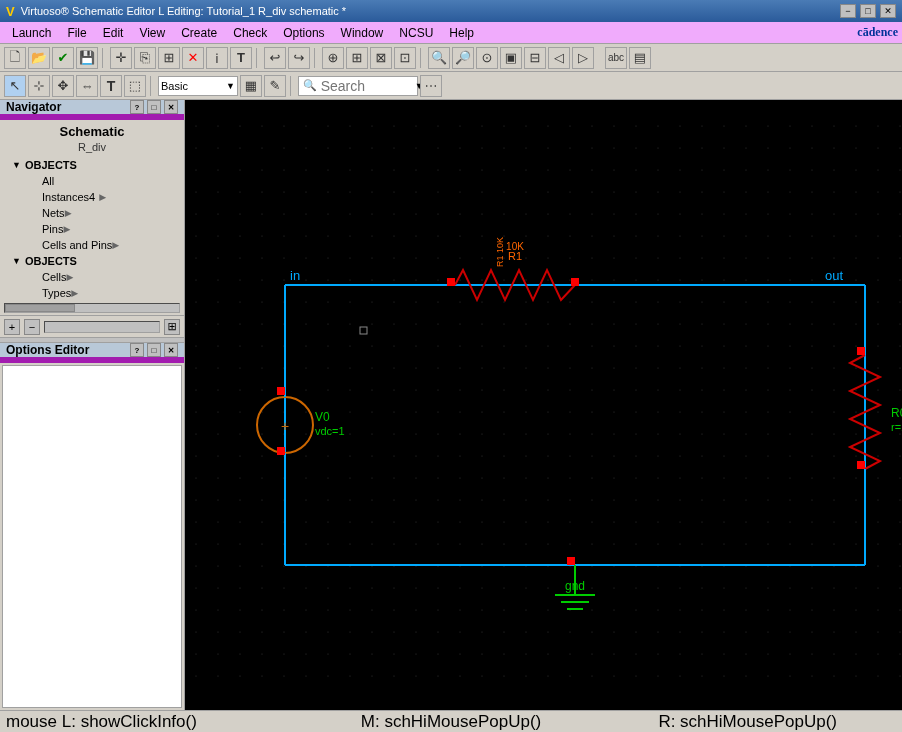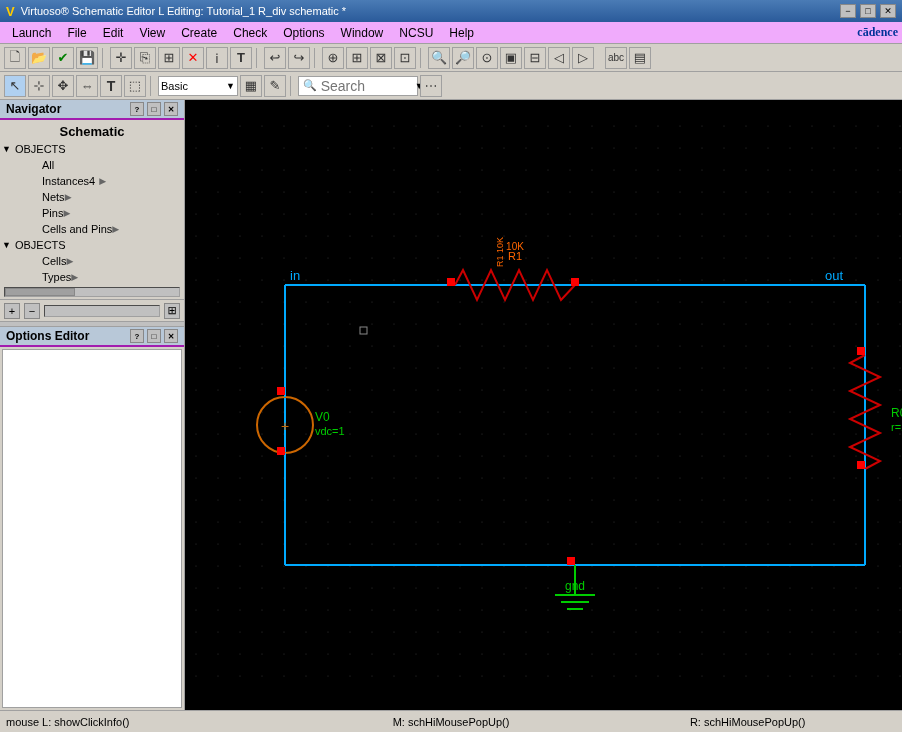--- a/index.html
+++ b/index.html
@@ -68,38 +68,38 @@
     }
 
     
     #navigator {
       background: #d4d0c8; flex: 0 0 auto;
     }
     .panel-header {
       height: 20px; background: #b8c8d8;
       display: flex; align-items: center; justify-content: space-between;
       padding: 0 6px; font-size: 12px; font-weight: bold; color: #000;
-      border-bottom: 2px solid #a21caf;
+      border-bottom: 6px solid #a21caf;
     }
     .panel-header .header-icons { display: flex; gap: 3px; }
     .panel-header .hicon {
       width: 14px; height: 14px; background: #c0c0c0; border: 1px solid #888;
       font-size: 8px; display: flex; align-items: center; justify-content: center; cursor: pointer;
     }
 
     .schema-title {
       text-align: center; padding: 4px 0 2px 0; font-weight: bold; font-size: 13px;
     }
     .schema-subtitle {
       text-align: center; padding: 0 0 4px 0; font-size: 11px; color: #333;
     }
 
     .section-header {
-      display: flex; align-items: center; padding: 2px 2px;
-      font-weight: normal; font-size: 11px; color: #000; cursor: pointer;
+      display: flex; align-items: center; padding: 2px 12px;
+      font-weight: bold; font-size: 11px; color: #000; cursor: pointer;
     }
     .section-header::before { content: "▼"; font-size: 9px; margin-right: 4px; }
 
     .nav-item {
       display: flex; align-items: center; justify-content: flex-start;
       padding: 2px 10px 2px 18px; font-size: 11px; cursor: pointer; color: #000; margin-left: 24px;
     }
     .nav-item .arrow { font-size: 9px; color: #666; }
     .nav-item .count { font-size: 11px; color: #000; }
 
@@ -133,21 +133,21 @@
 
     
     #canvas-area {
       flex: 1; background: #000; overflow: hidden; position: relative;
     }
 
     
     #statusbar {
       width: 100%; height: 22px; background: #d4d0c8;
       display: flex; align-items: center; padding: 0 6px;
-      border-top: 1px solid #a0a0a0; font-size: 11px; color: #000;
+      border-top: 1px solid #a0a0a0; font-size: 17px; color: #000;
     }
     #statusbar .s1 { flex: 1; }
     #statusbar .s2 { flex: 1; text-align: center; }
     #statusbar .s3 { flex: 1; text-align: center; }
 
     
     #schematic-svg {
       width: 100%; height: 100%;
     }
 
@@ -252,20 +252,21 @@
       <div class="panel-header">
         <span>Navigator</span>
         <div class="header-icons">
           <div class="hicon">?</div>
           <div class="hicon">□</div>
           <div class="hicon">✕</div>
         </div>
       </div>
 
       <div class="schema-title">Schematic</div>
+      <div class="schema-subtitle">R_div</div>
 
       <div class="section-header">OBJECTS</div>
 
       <div class="nav-item">
         <span>All</span>
       </div>
       <div class="nav-item">
         <span>Instances</span>
         <div style="display:flex;align-items:center;gap:4px;">
           <span class="count">4</span>

